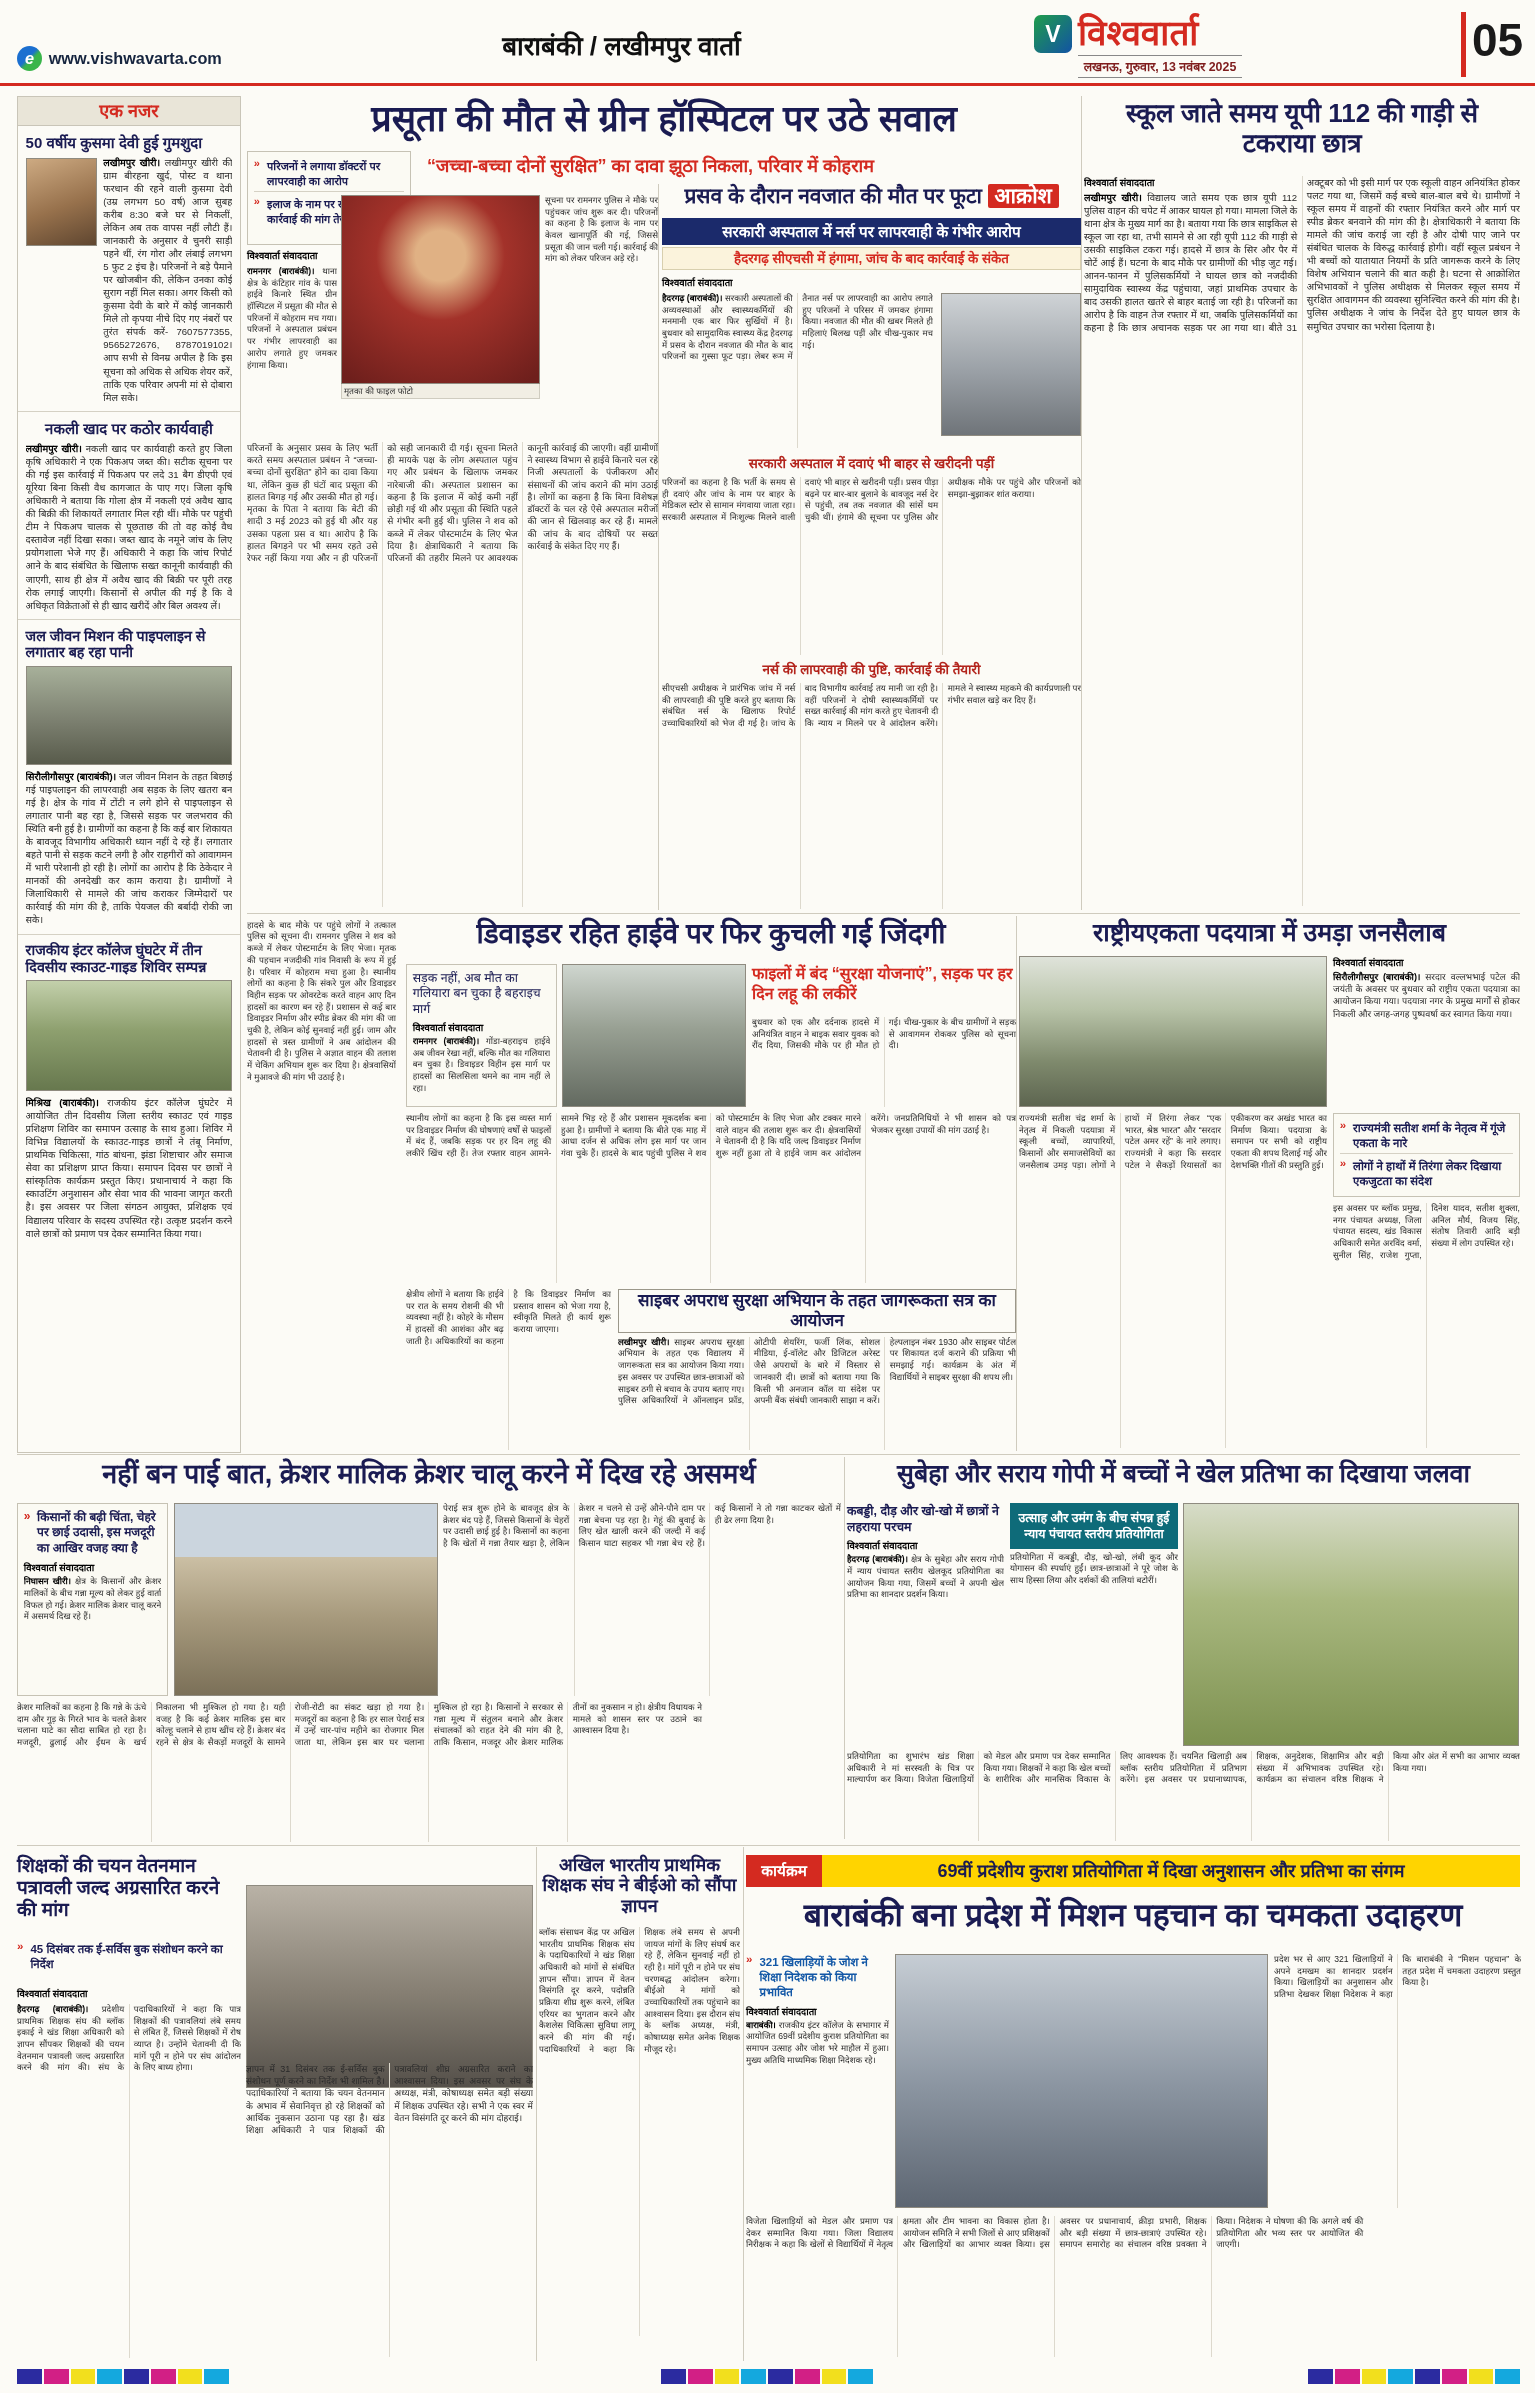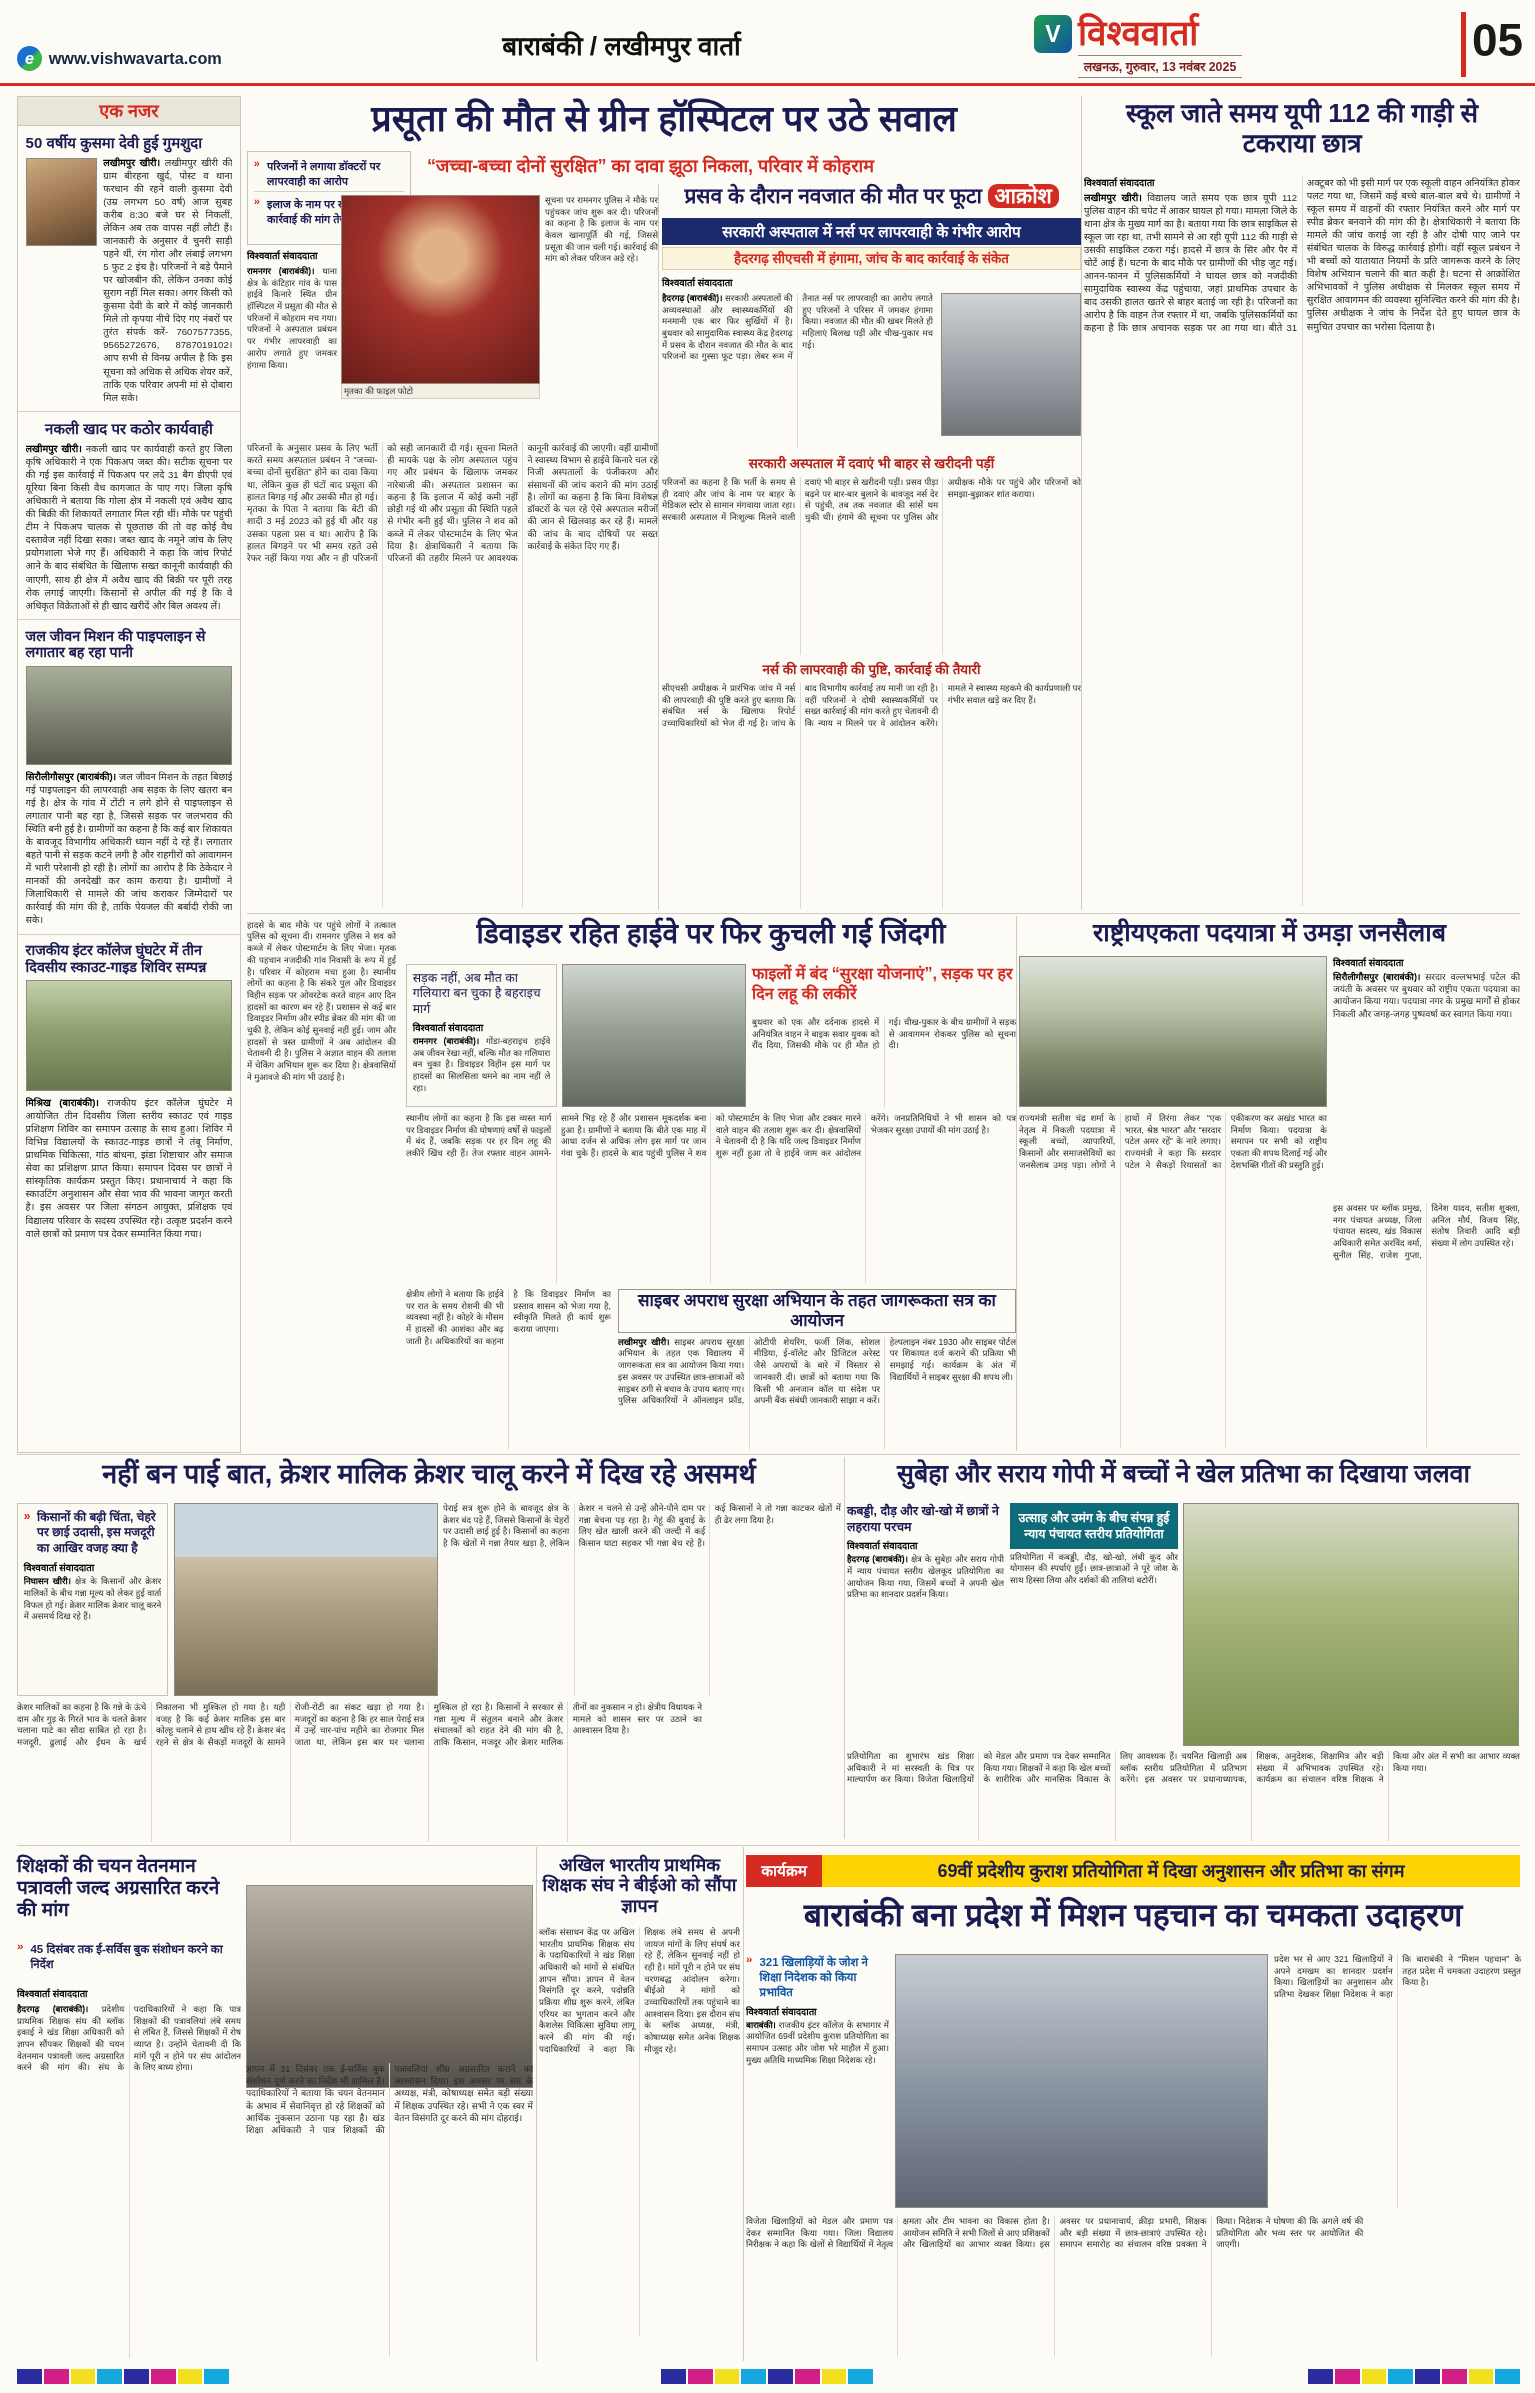--- a/index.html
+++ b/index.html
@@ -17,21 +17,21 @@
 .byl{font-size:9.6px;font-weight:bold;color:#000;margin-bottom:1.9px}
 .dl{font-weight:bold;color:#000}
 .chev{position:relative;padding-left:13.4px;text-align:left}
 .chev::before{content:"»";position:absolute;left:0;top:-1px;color:var(--red);font-weight:bold}
 .photo{border:1px solid #8f8b80;position:relative}
 .cap{font-size:8.6px;text-align:left;background:#f1eee4;border:1px solid #cfccc0;border-top:none;padding:1px 1.9px;color:#333}
 .vln,.hln{position:absolute;background:#cfcbbe}
 .vln{width:1px}.hln{height:1px}
 .box{border:1px solid #c6c2b4;padding:5.7px;background:#fbfaf3}
 .redsub{color:var(--red);font-weight:bold;text-align:left;line-height:1.25}
-.accentbox{background:var(--red);color:#fff;padding:0 6.7px;border-radius:9px;display:inline-block}
+.accentbox{background:var(--red);color:#fff;padding:0 6.7px;border-radius:2px;display:inline-block}
 .bars{height:15.3px;background:repeating-linear-gradient(90deg,#2b2ba0 0 25px,#fcfbf6 25px 27px,#d21f85 27px 52px,#fcfbf6 52px 54px,#f2df1d 54px 78px,#fcfbf6 78px 80px,#14a8de 80px 105px,#fcfbf6 105px 107px)}
 </style>
 </head>
 <body>
 
 <div class="page">
 
   <header class="abs" style="left:0;top:0;width:1535px;height:88px">
     <div class="abs" style="left:17px;top:46px;display:flex;align-items:center;gap:6.7px">
       <span style="width:25px;height:25px;border-radius:50%;background:linear-gradient(135deg,#1b6fd0 45%,#39b54a 58%);color:#fff;font-weight:bold;font-style:italic;display:flex;align-items:center;justify-content:center;font-size:16.3px">e</span>
@@ -133,20 +133,24 @@
   <section class="abs" style="left:1019px;top:916px;width:501px;height:535px">
     <h2 class="hl abs" style="left:0;top:1.9px;width:501px;font-size:25px">
       <span>राष्ट्रीयएकता पदयात्रा में उमड़ा</span>
       <span class="red">जनसैलाब</span>
     </h2>
     <div class="photo abs" style="left:0;top:40px;width:308px;height:151px;background:linear-gradient(180deg,#dfe3da 0%,#b8c3a8 35%,#7f8a6d 70%,#5d6550),radial-gradient(circle at 20% 30%,rgba(255,140,10,.75) 0 5.7px,transparent 6.7px),radial-gradient(circle at 55% 25%,rgba(30,130,60,.7) 0 5.7px,transparent 6.7px),radial-gradient(circle at 80% 35%,rgba(255,255,255,.8) 0 4.8px,transparent 5.7px)"></div>
     <div class="abs" style="left:314px;top:40px;width:187px;height:151px">
       <div class="byl">विश्ववार्ता संवाददाता</div>
       <p class="bt" style="font-size:9px;height:130px"><span class="dl">सिरौलीगौसपुर (बाराबंकी)।</span> <span>सरदार वल्लभभाई पटेल की जयंती के अवसर पर बुधवार को राष्ट्रीय एकता पदयात्रा का आयोजन किया गया। पदयात्रा नगर के प्रमुख मार्गों से होकर निकली और जगह-जगह पुष्पवर्षा कर स्वागत किया गया।</span></p>
     </div>
+    <div class="abs box" style="left:314px;top:197px;width:187px;height:84px">
+      <div class="chev" style="font-size:11.5px;font-weight:bold;color:var(--navy);border-bottom:1px solid #d5d1c4;padding-bottom:3.8px;margin-bottom:3.8px">राज्यमंत्री सतीश शर्मा के नेतृत्व में गूंजे एकता के नारे</div>
+      <div class="chev" style="font-size:11.5px;font-weight:bold;color:var(--navy)">लोगों ने हाथों में तिरंगा लेकर दिखाया एकजुटता का संदेश</div>
+    </div>
     <p class="abs bt c3" style="left:0;top:197px;width:308px;height:335px;font-size:8.6px">राज्यमंत्री सतीश चंद्र शर्मा के नेतृत्व में निकली पदयात्रा में स्कूली बच्चों, व्यापारियों, किसानों और समाजसेवियों का जनसैलाब उमड़ पड़ा। लोगों ने हाथों में तिरंगा लेकर “एक भारत, श्रेष्ठ भारत” और “सरदार पटेल अमर रहें” के नारे लगाए। राज्यमंत्री ने कहा कि सरदार पटेल ने सैकड़ों रियासतों का एकीकरण कर अखंड भारत का निर्माण किया। पदयात्रा के समापन पर सभी को राष्ट्रीय एकता की शपथ दिलाई गई और देशभक्ति गीतों की प्रस्तुति हुई।</p>
     <p class="abs bt c2" style="left:314px;top:287px;width:187px;height:245px;font-size:8.6px">इस अवसर पर ब्लॉक प्रमुख, नगर पंचायत अध्यक्ष, जिला पंचायत सदस्य, खंड विकास अधिकारी समेत अरविंद वर्मा, सुनील सिंह, राजेश गुप्ता, दिनेश यादव, सतीश शुक्ला, अनिल मौर्य, विजय सिंह, संतोष तिवारी आदि बड़ी संख्या में लोग उपस्थित रहे।</p>
   </section>
 
   <section class="abs" style="left:17px;top:1457px;width:824px;height:386px">
     <h2 class="hl abs" style="left:0;top:1.9px;width:824px;font-size:27px">नहीं बन पाई बात, क्रेशर मालिक क्रेशर चालू करने में दिख रहे असमर्थ</h2>
     <div class="abs box" style="left:0;top:46px;width:151px;height:193px">
       <div class="chev" style="font-size:12px;font-weight:bold;color:var(--navy);line-height:1.3;margin-bottom:4.8px">किसानों की बढ़ी चिंता, चेहरे पर छाई उदासी, इस मजदूरी का आखिर वजह क्या है</div>
       <div class="byl">विश्ववार्ता संवाददाता</div>
       <p class="bt" style="font-size:8.6px;height:88px"><span class="dl">निघासन खीरी।</span> <span>क्षेत्र के किसानों और क्रेशर मालिकों के बीच गन्ना मूल्य को लेकर हुई वार्ता विफल हो गई। क्रेशर मालिक क्रेशर चालू करने में असमर्थ दिख रहे हैं।</span></p>

